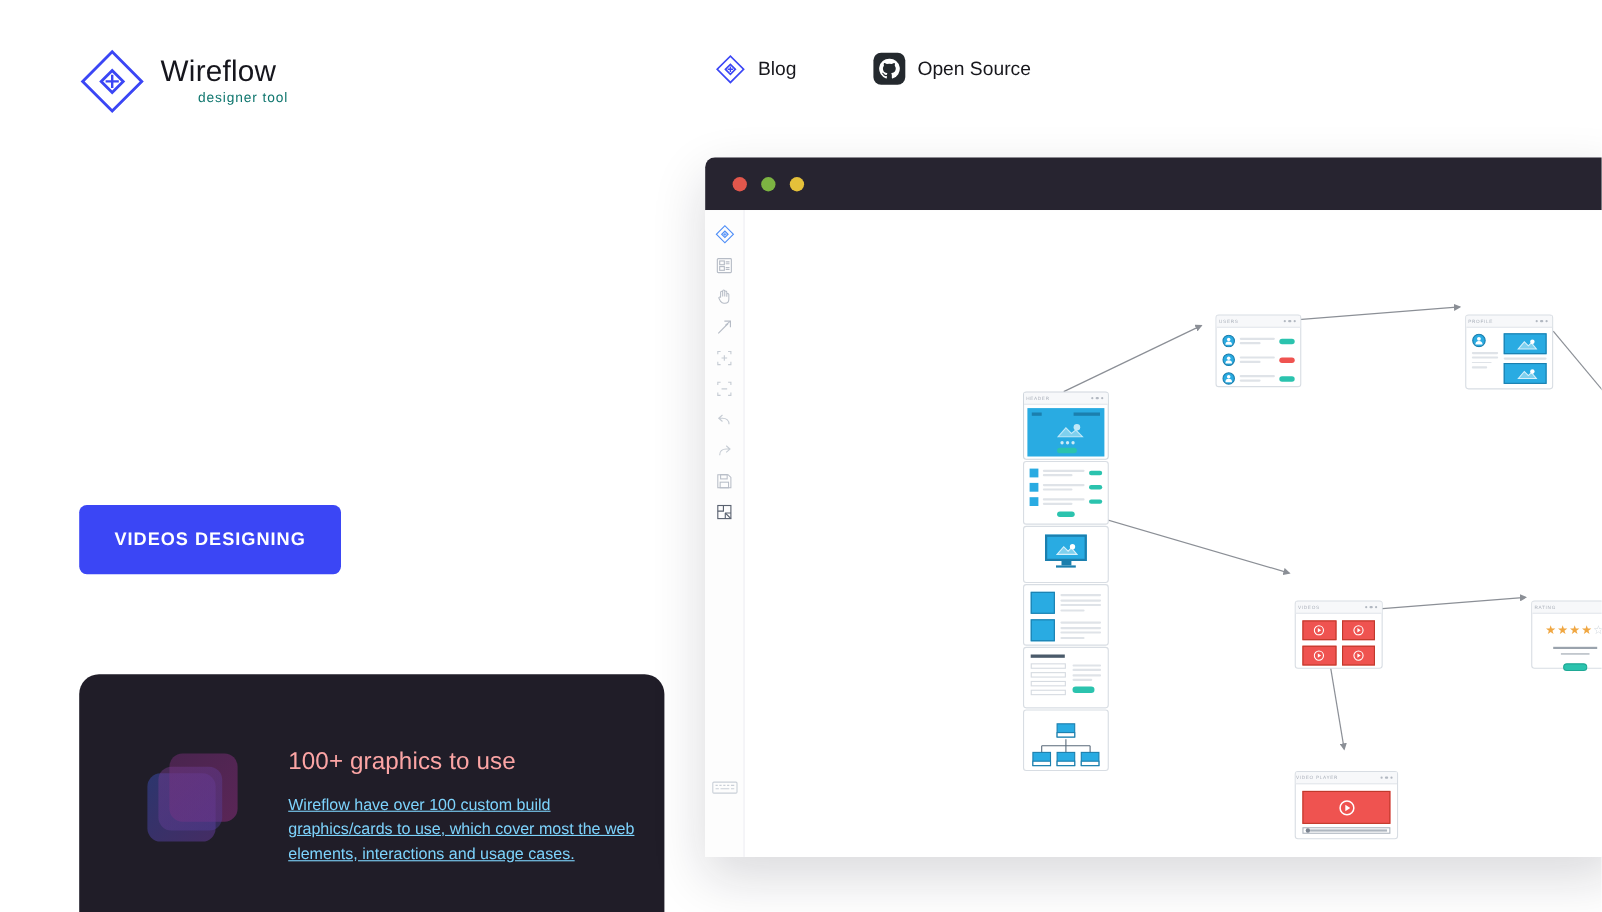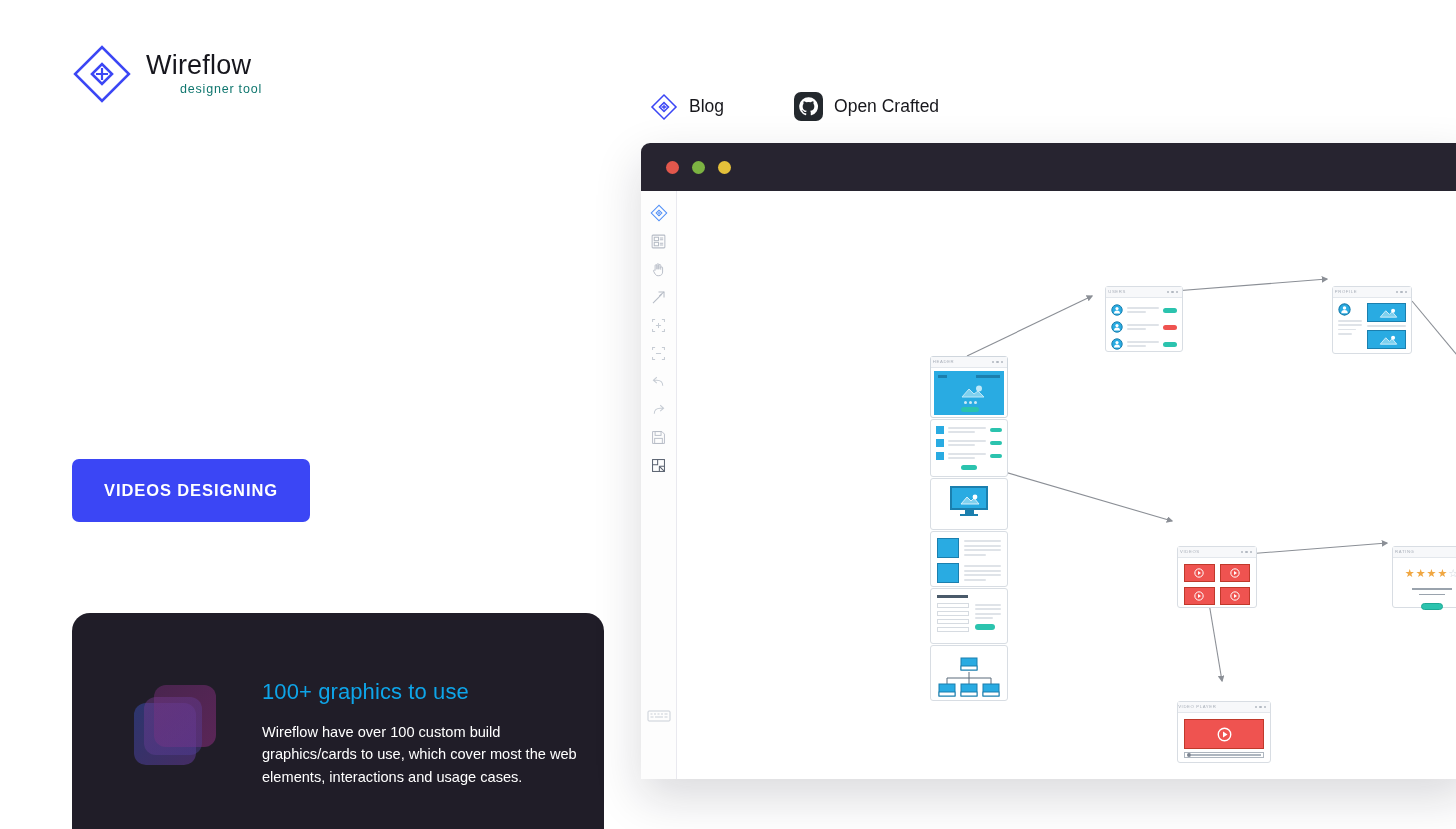--- a/index.html
+++ b/index.html
@@ -13,21 +13,21 @@
 
   
   .header { position:absolute; left:0; top:0; width:1456px; height:135px; }
 
   .brand { position:absolute; left:72px; top:44px; display:flex; align-items:center; gap:14px; }
   .brand-mark { width:60px; height:60px; position:relative; flex:none; }
   .brand-text { display:flex; flex-direction:column; line-height:1; }
   .brand-name { font-size:27px; color:#16161d; letter-spacing:.2px; font-weight:400; }
   .brand-sub { font-size:12.5px; color:#0f766e; letter-spacing:.8px; margin-top:4px; margin-left:34px; }
 
-  .nav { position:absolute; left:650px; top:48px; display:flex; align-items:center; gap:0;margin-top:44px; }
+  .nav { position:absolute; left:650px; top:48px; display:flex; align-items:center; gap:0; }
   .nav-item { display:flex; align-items:center; gap:11px; margin-right:70px; cursor:pointer; }
   .nav-item:last-child { margin-right:0; }
   .nav-label { font-size:17.5px; color:#17171c; }
 
   .gh-icon { width:29px; height:29px; border-radius:7px; background:#24292e; display:flex; align-items:center; justify-content:center; flex:none; }
   .auto-icon { width:30px; height:30px; border-radius:6px; background:#111114; position:relative; flex:none; }
   .auto-wordmark { font-size:25px; color:#17171c; letter-spacing:1.6px; margin-left:2px; }
   .auto-tag { font-size:16.5px; color:#1b1b20; margin-left:12px; }
 
   
@@ -39,22 +39,22 @@
   .cta { position:absolute; left:72px; top:459px; width:238px; height:63px;
          background:#3b46f5; color:#fff; border:0; border-radius:7px;
          font-size:16.5px; font-weight:700; letter-spacing:.9px; cursor:pointer;
          font-family:"Liberation Sans", sans-serif; }
 
   .feature-card { position:absolute; left:72px; top:613px; width:532px; height:260px;
                   background:#201d28; border-radius:18px; overflow:hidden; }
   .fc-icon { position:absolute; left:62px; top:72px; width:82px; height:82px; }
   .fc-sq { position:absolute; border-radius:12px; }
   .fc-body { position:absolute; left:190px; top:66px; width:318px; }
-  .fc-title { font-size:22px; color:#0ea5e9; font-weight:400; letter-spacing:.1px; }
-  .fc-desc { margin-top:16px; font-size:14.6px; line-height:1.53; color:#ffffff; }
+  .fc-title { font-size:22px; color:#fca5a5; font-weight:400; letter-spacing:.1px; }
+  .fc-desc { margin-top:16px; font-size:14.6px; line-height:1.53; color:#7dd3fc;text-decoration:underline; }
 
   
   .appwin { position:absolute; left:641px; top:143px; width:830px; height:636px;
             background:#fff; border-top-left-radius:9px;
             box-shadow:0 18px 48px rgba(20,18,40,.16); overflow:hidden; }
   .titlebar { height:48px; background:#272430; display:flex; align-items:center; padding-left:25px; gap:13px; }
   .dot { width:13px; height:13px; border-radius:50%; }
   .appbody { display:flex; height:588px; }
 
   .tools { width:36px; background:#fdfdfd; border-right:1px solid #e9e9ef; padding-top:10px;
@@ -117,21 +117,21 @@
         </span>
         <span class="nav-label">Blog</span>
       </div>
 
       <div class="nav-item">
         <span class="gh-icon">
           <svg width="21" height="21" viewBox="0 0 24 24" fill="#ffffff">
             <path d="M12 1.5A10.5 10.5 0 0 0 8.68 22c.52.1.71-.23.71-.5v-1.9c-2.9.64-3.52-1.25-3.52-1.25-.47-1.2-1.16-1.52-1.16-1.52-.95-.65.07-.64.07-.64 1.05.08 1.6 1.08 1.6 1.08.93 1.6 2.45 1.14 3.05.87.1-.68.37-1.14.66-1.4-2.31-.26-4.75-1.16-4.75-5.15 0-1.14.4-2.07 1.07-2.8-.11-.26-.47-1.32.1-2.75 0 0 .88-.28 2.87 1.07a9.9 9.9 0 0 1 5.23 0c2-1.35 2.87-1.07 2.87-1.07.57 1.43.21 2.49.1 2.75.67.73 1.07 1.66 1.07 2.8 0 4-2.45 4.88-4.78 5.14.38.33.71.97.71 1.95v2.9c0 .28.19.61.72.5A10.5 10.5 0 0 0 12 1.5z"></path>
           </svg>
         </span>
-        <span class="nav-label">Open Crafted</span>
+        <span class="nav-label">Open Source</span>
       </div>
 
 
     </div>
   </div>
 
 
   <button class="cta">VIDEOS DESIGNING</button>
 
   <div class="feature-card">

